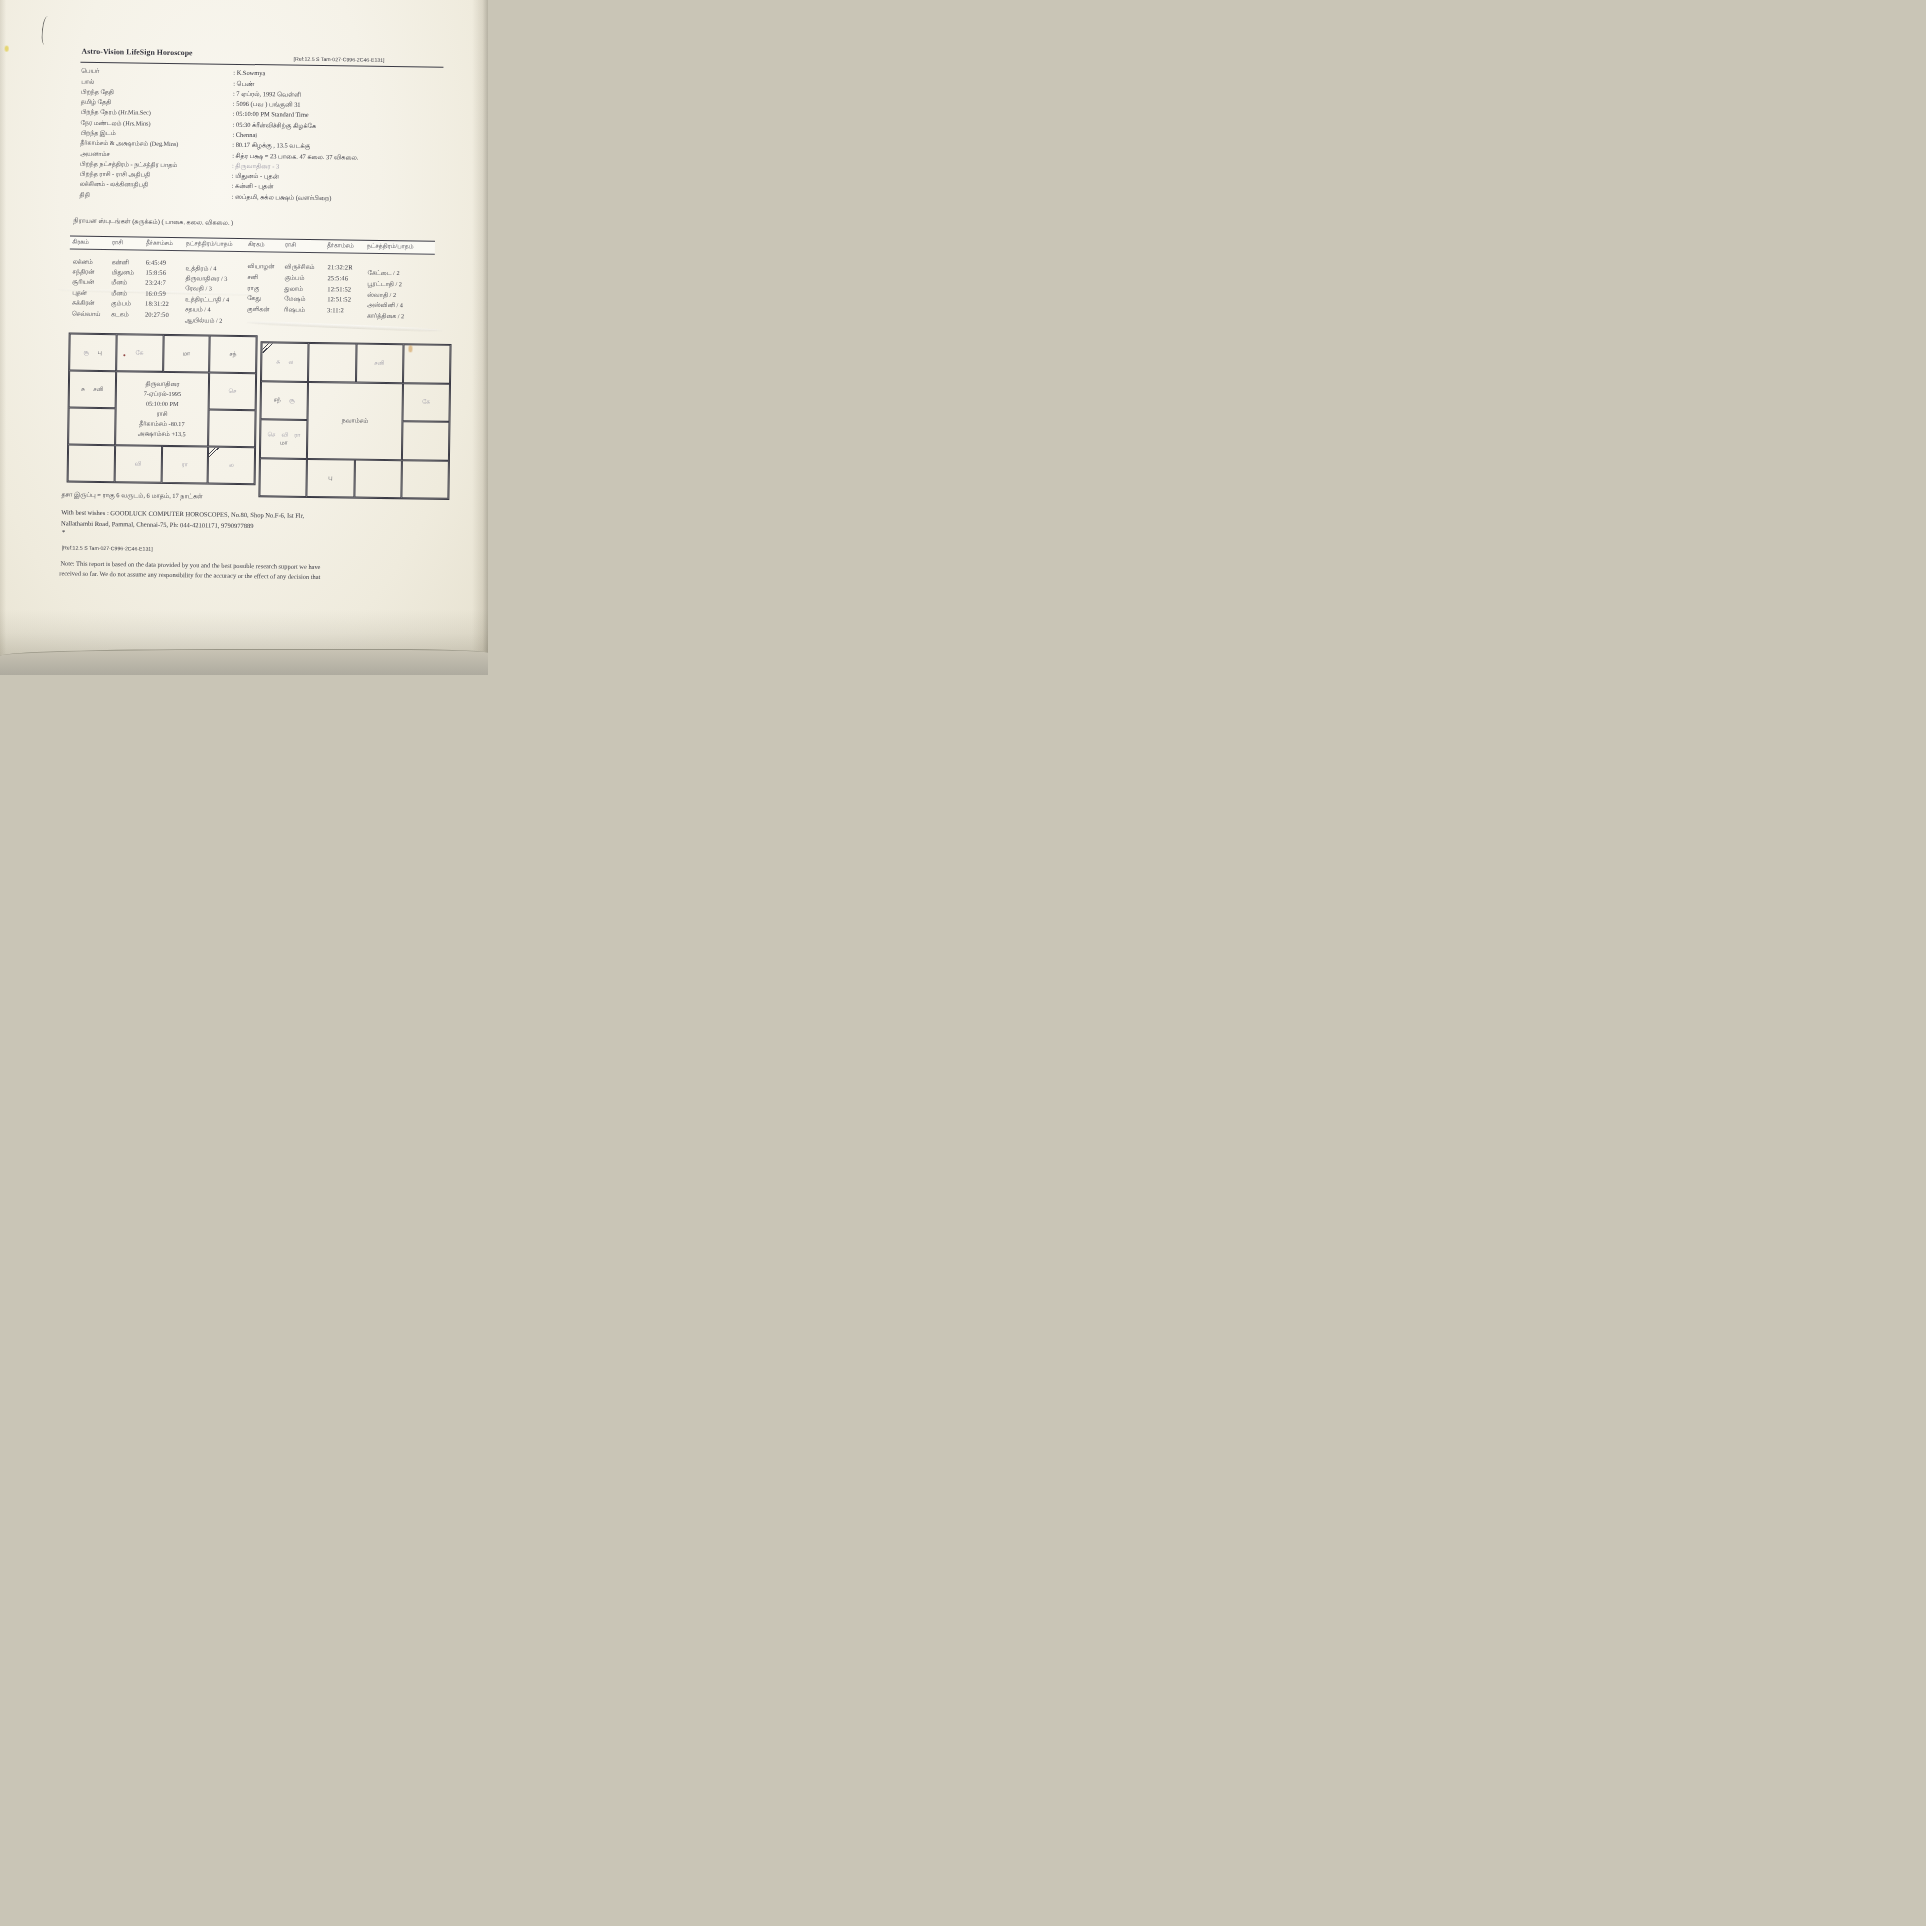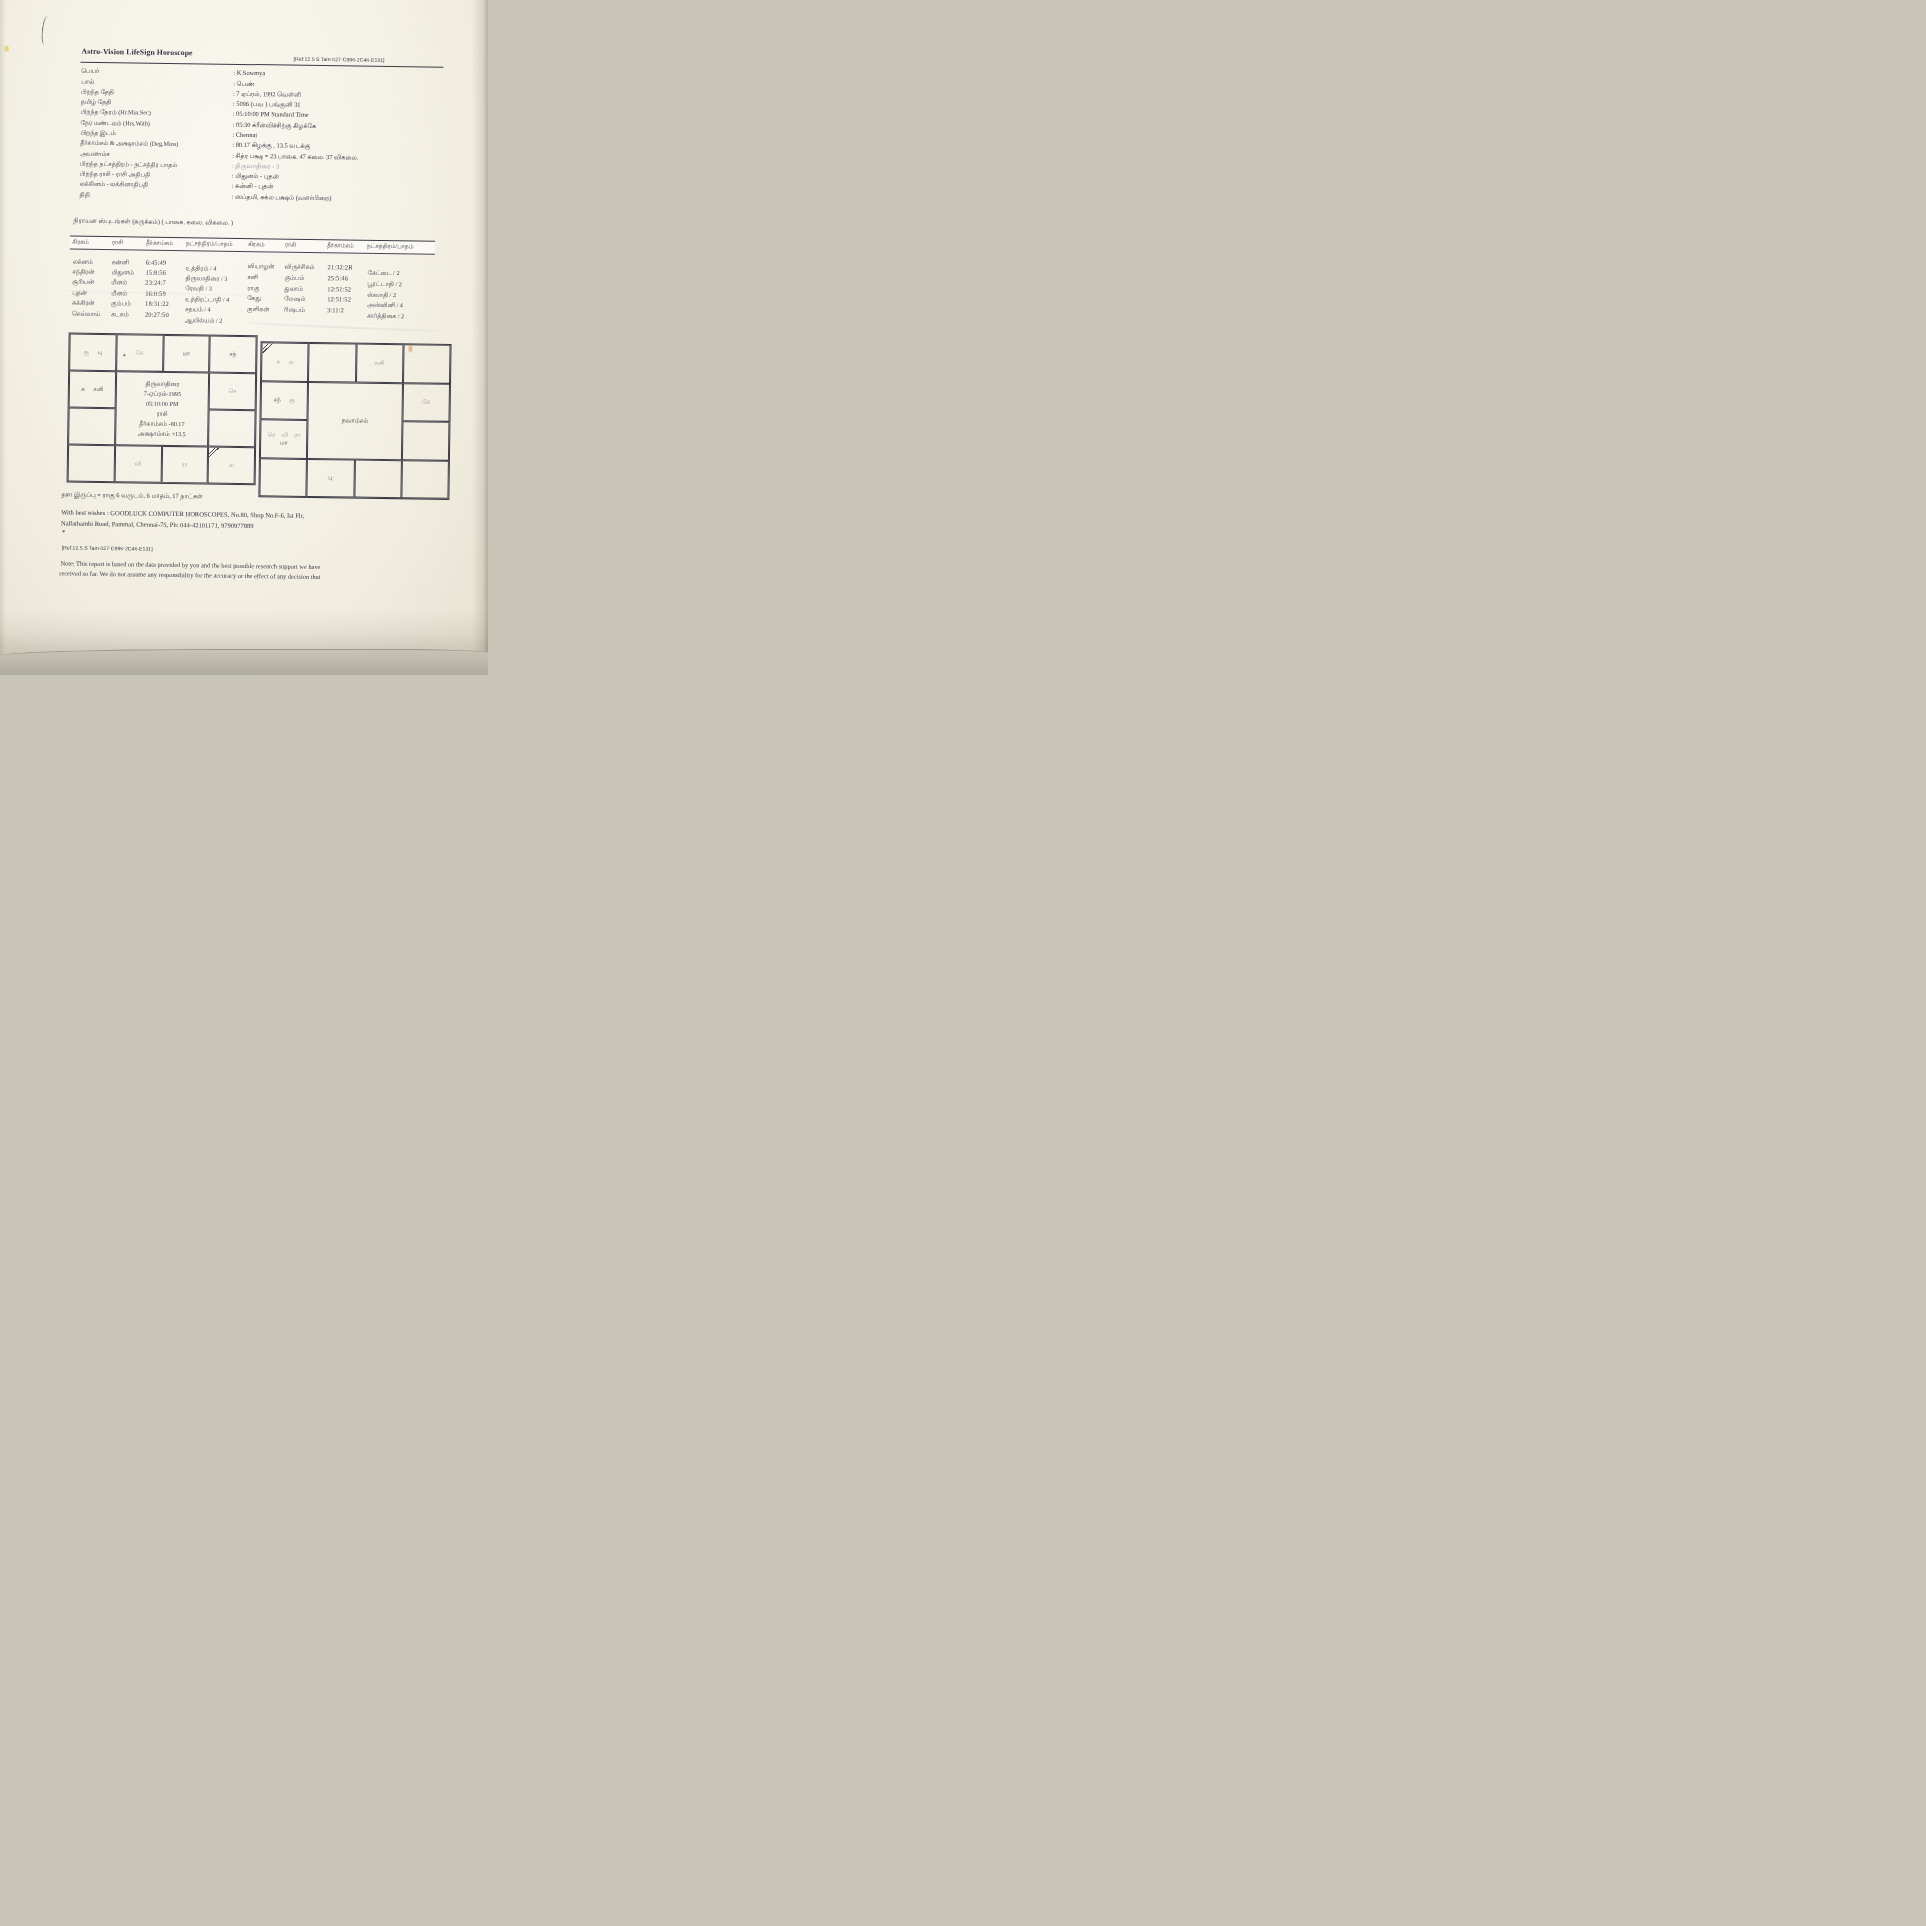--- a/index.html
+++ b/index.html
@@ -119,21 +119,21 @@
       </div>
       <div class="drow" style="top: 100px;">
         <span class="dlabel">தமிழ் தேதி</span>
         <span class="dvalue">: 5096 (பவ ) பங்குனி 31</span>
       </div>
       <div class="drow" style="top: 110px;">
         <span class="dlabel">பிறந்த நேரம் (Hr.Min.Sec)</span>
         <span class="dvalue">: 05:10:00 PM Standard Time</span>
       </div>
       <div class="drow" style="top: 121px;">
-        <span class="dlabel">நேர மண்டலம் (Hrs.With)</span>
+        <span class="dlabel">நேர மண்டலம் (Hrs.Mins)</span>
         <span class="dvalue">: 05:30 க்ரீன்விச்சிற்கு கிழக்கே</span>
       </div>
       <div class="drow" style="top: 131px;">
         <span class="dlabel">பிறந்த இடம்</span>
         <span class="dvalue">: Chennai</span>
       </div>
       <div class="drow" style="top: 141px;">
         <span class="dlabel">தீர்காம்சம் &amp; அக்ஷாம்சம் (Deg.Mins)</span>
         <span class="dvalue">: 80.17 கிழக்கு , 13.5 வடக்கு</span>
       </div>

